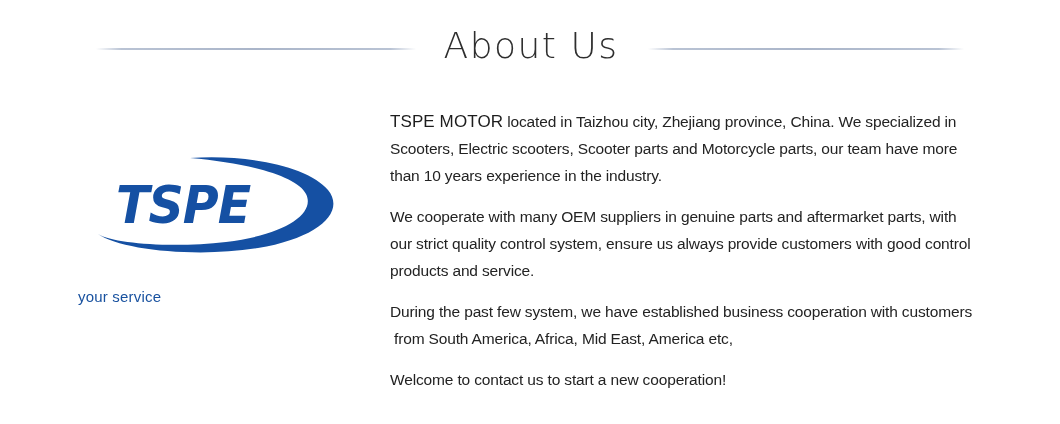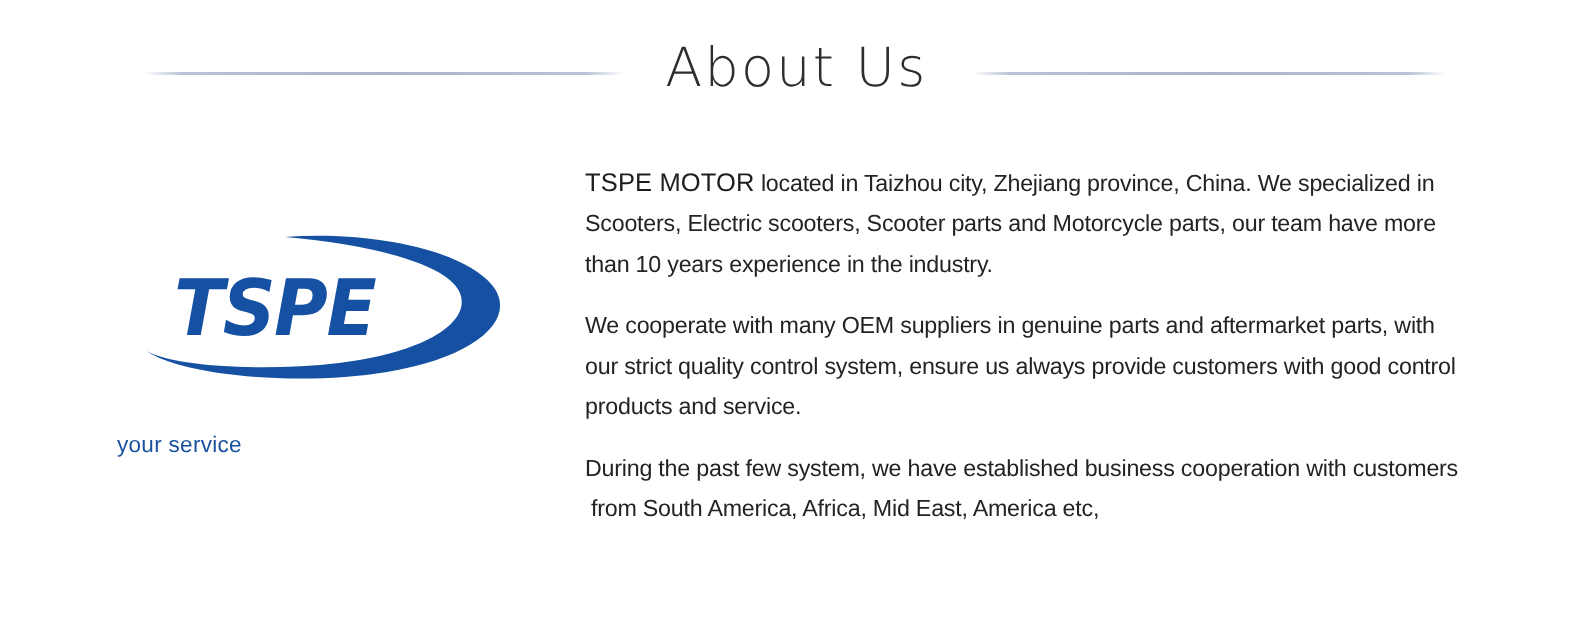--- a/index.html
+++ b/index.html
@@ -158,16 +158,17 @@
       <span class="lead-name">TSPE MOTOR</span><span> located in Taizhou city, Zhejiang province, China. We specialized in Scooters, Electric scooters, Scooter parts and Motorcycle parts, our team have more than 10 years experience in the industry.</span>
     </p>
 
     <p>We cooperate with many OEM suppliers in genuine parts and aftermarket parts, with our strict quality control system, ensure us always provide customers with good control products and service.</p>
 
     <p>
       <span>During the past few system, we have established business cooperation with customers</span>
       <span class="indent-line">from South America, Africa, Mid East, America etc,</span>
     </p>
 
+    <p>Welcome to contact us to start a new cooperation!</p>
 
   </div>
 
 </div>
 
 </body></html>

